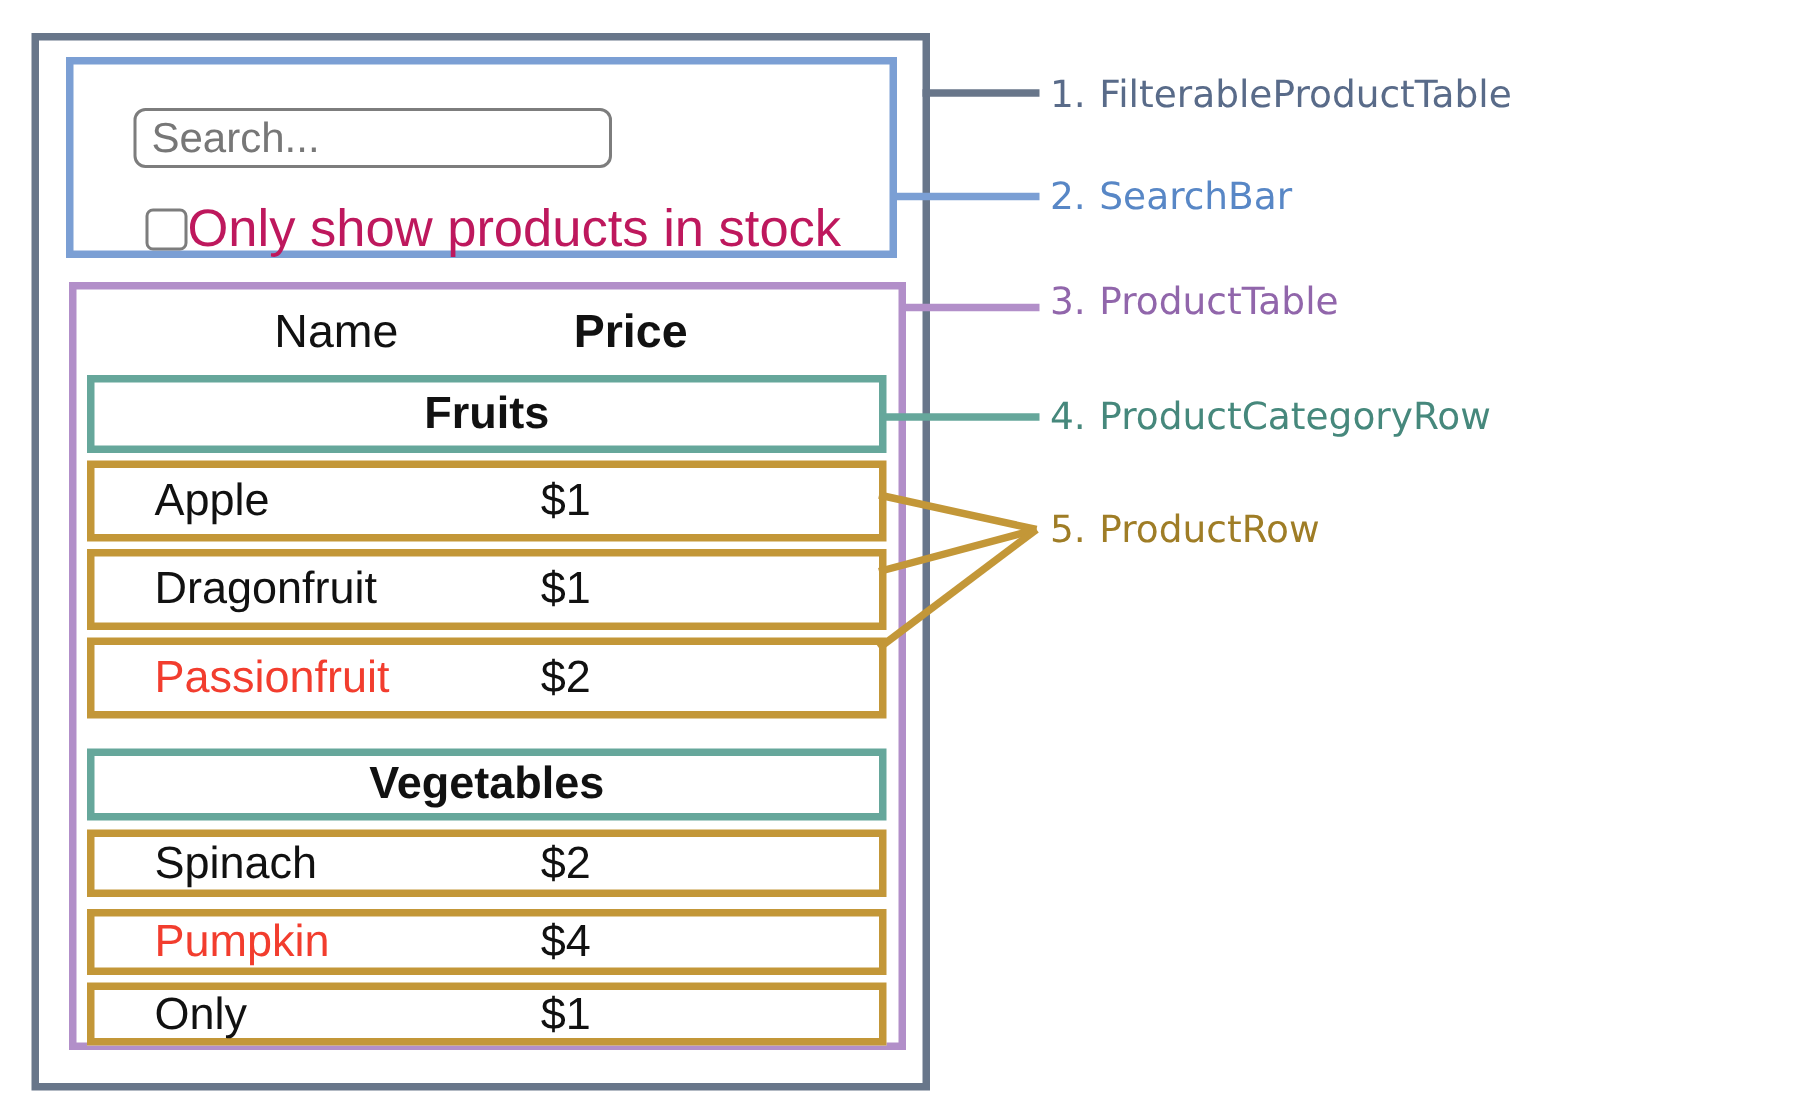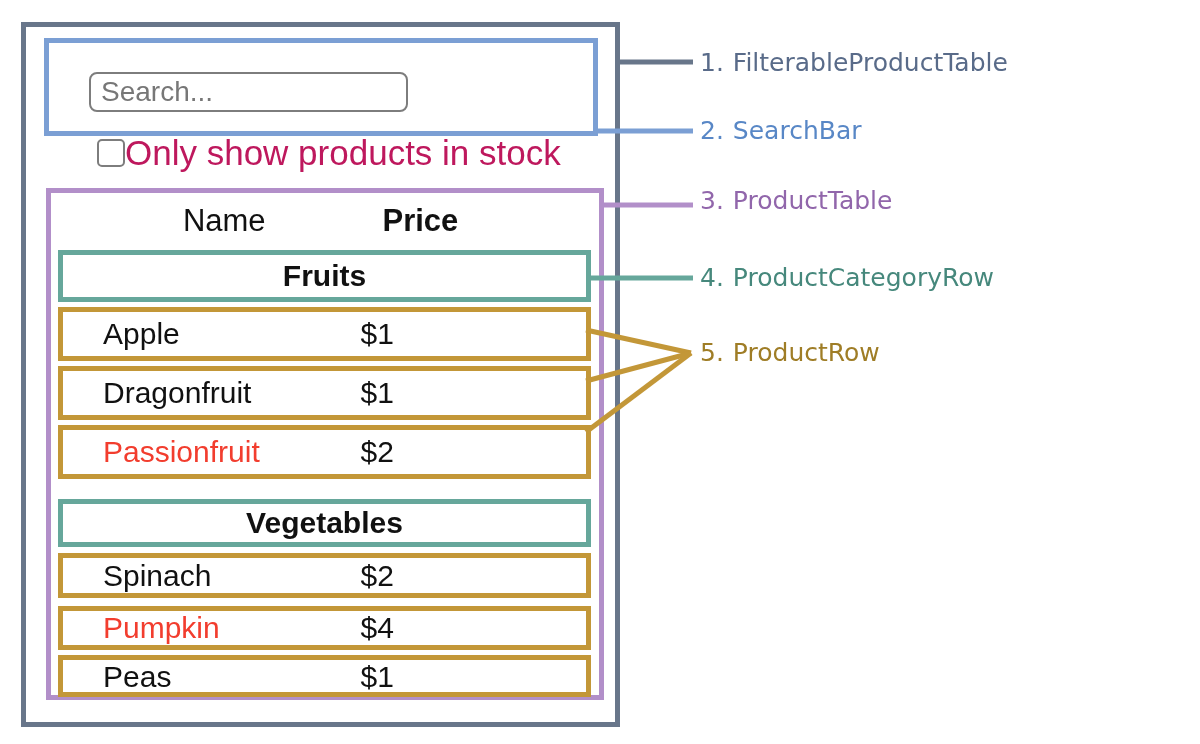--- a/index.html
+++ b/index.html
@@ -10,21 +10,21 @@
     color: #111;
   }
   .stage { position: relative; width: 1200px; height: 744px; background: #fff; }
 
   
   .outer-box {
     position: absolute; left: 21px; top: 22px; width: 599px; height: 705px;
     border: 5px solid var(--slate); background: #fff;
   }
   .search-bar-box {
-    position: absolute; left: 18px; top: 11px; width: 554px; height: 98px;
+    position: absolute; left: 18px; top: 11px; width: 554px; height: 134px;
     border: 5px solid var(--blue);
   }
   .search-input {
     position: absolute; left: 40px; top: 29px; width: 319px; height: 40px;
     border: 2px solid var(--input_border); border-radius: 8px;
     font-family: "Liberation Sans", sans-serif; font-size: 28px;
     padding: 0 10px; color: #333; outline: none; background: #fff;
   }
   .search-input::placeholder { color: #777; opacity: 1; }
   .check-row {
@@ -147,21 +147,21 @@
 
         <div class="row product-row mt6 h45">
           <span class="cell-name">Spinach</span>
           <span class="cell-price">$2</span>
         </div>
         <div class="row product-row mt8 h44 out-of-stock">
           <span class="cell-name">Pumpkin</span>
           <span class="cell-price">$4</span>
         </div>
         <div class="row product-row mt5 h42">
-          <span class="cell-name">Peas</span>
+          <span class="cell-name">Only</span>
           <span class="cell-price">$1</span>
         </div>
 
       </div>
     </div>
   </div>
 
   <svg class="connectors" width="1200" height="744" viewBox="0 0 1200 744">
     <line class="ln ln-slate" x1="615" y1="62" x2="693" y2="62"></line>
     <line class="ln ln-blue" x1="598" y1="131" x2="693" y2="131"></line>

